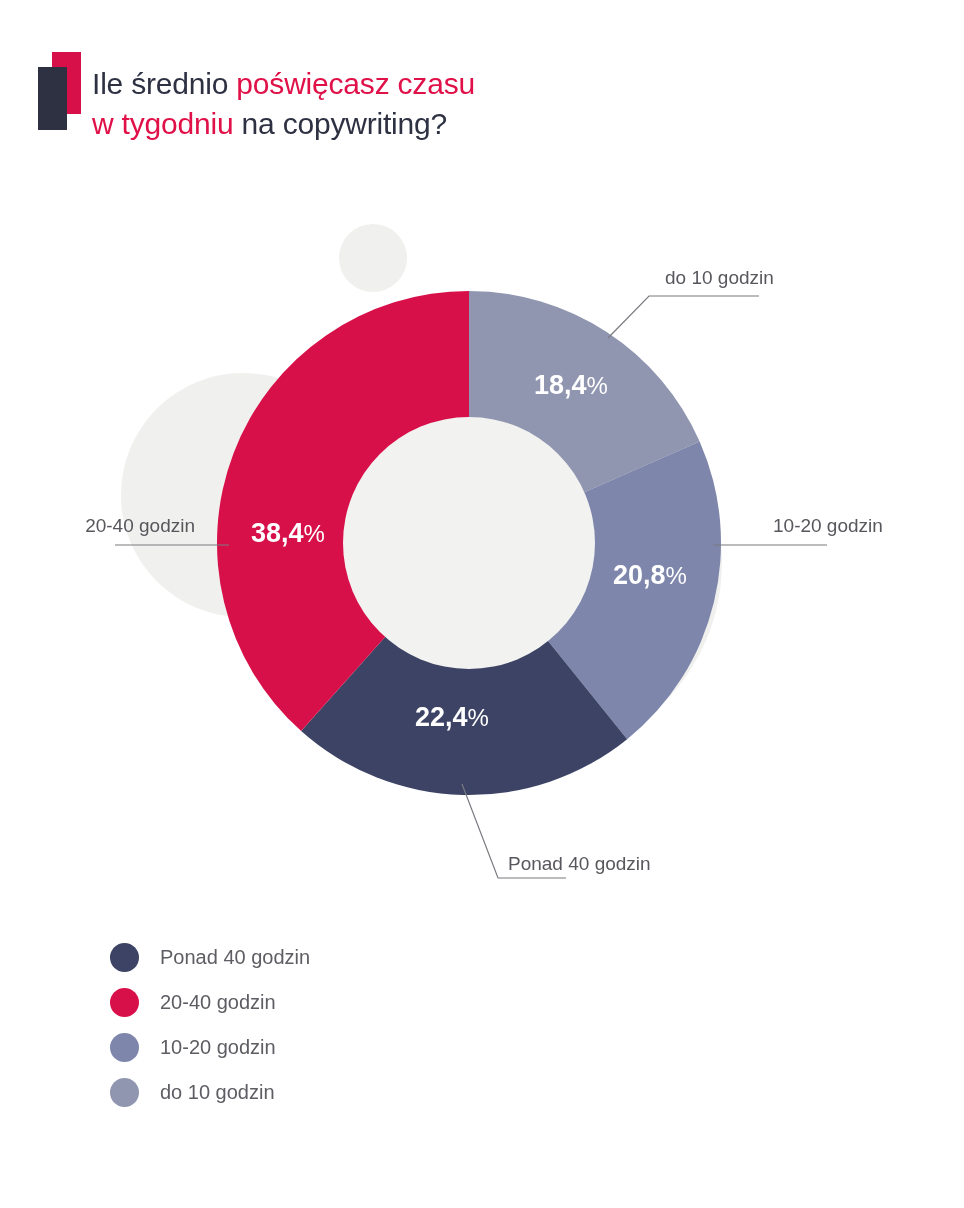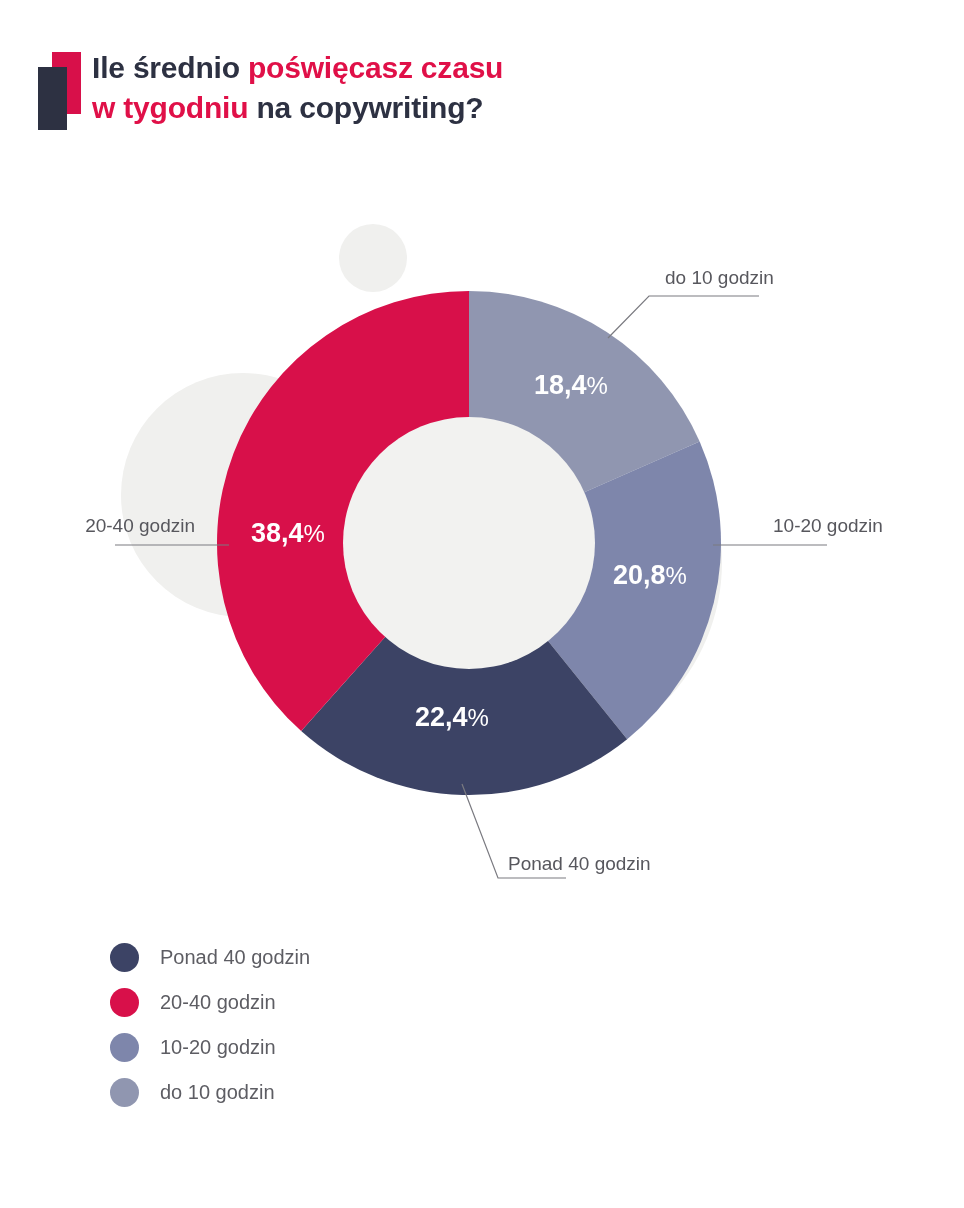--- a/index.html
+++ b/index.html
@@ -42,24 +42,24 @@
     position: absolute;
     left: 0px;
     top: 15px;
     width: 29px;
     height: 63px;
     background: #2d3142;
   }
   #page-title {
     position: absolute;
     left: 92px;
-    top: 48px;
+    top: 64px;
     width: 660px;
     font-size: 30px;
-    font-weight: bold;
+    font-weight: normal;
     line-height: 1.32;
     letter-spacing: -0.2px;
     color: #2d3142;
   }
   #page-title .hl { color: #e01048; }
 
   
   #chart-area {
     position: absolute;
     left: 0;

